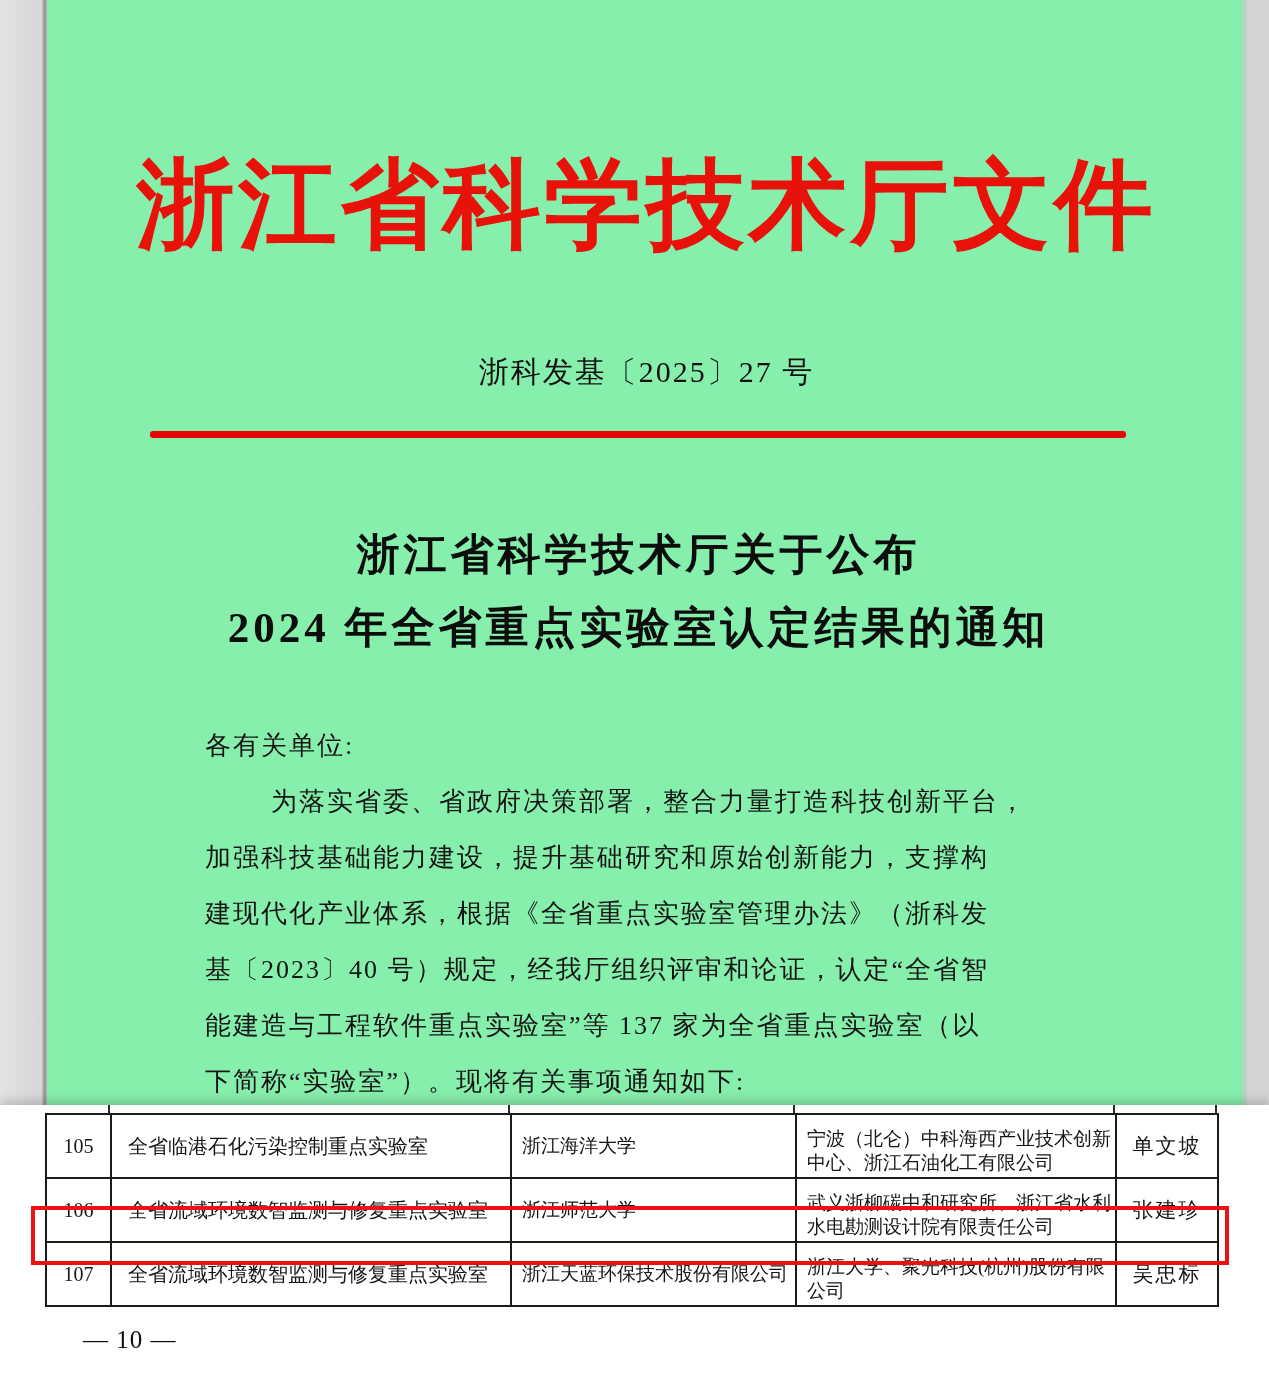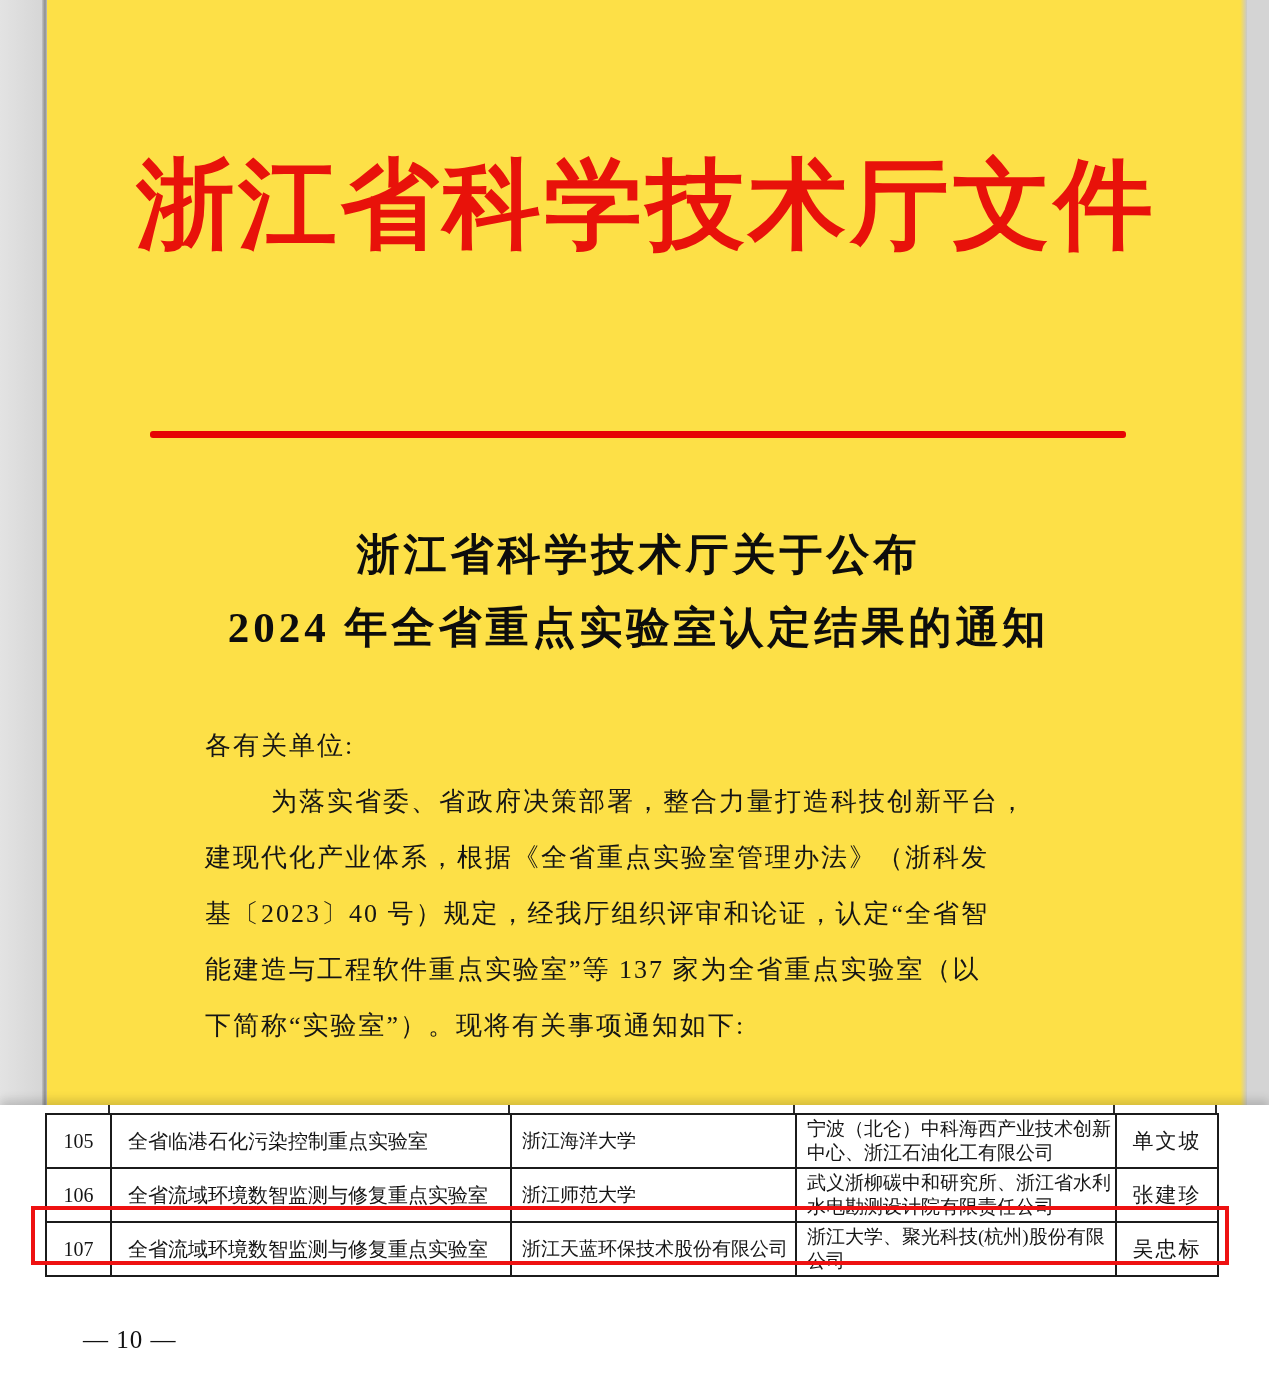--- a/index.html
+++ b/index.html
@@ -1,18 +1,18 @@
 <!DOCTYPE html>
 <html><head>
 <meta charset="utf-8">
 <style>
   html,body{margin:0;padding:0;background:#ffffff;}
   .canvas{
     position:relative;width:1269px;height:1386px;overflow:hidden;
-    background:#fde047;font-family:"Liberation Serif","DejaVu Serif",serif;color:#1a1a1a;
+    background:#86efac;font-family:"Liberation Serif","DejaVu Serif",serif;color:#1a1a1a;
   }
   
   .margin-left{position:absolute;left:0;top:0;width:42px;height:1108px;
     background:linear-gradient(to right,#e3e3e3,#d6d6d6);}
   .edge-left{position:absolute;left:42px;top:0;width:5px;height:1108px;
     background:linear-gradient(to right,#c3c3c3,#8e8e8e 60%,#bdbdbd);}
   .margin-right{position:absolute;left:1247px;top:0;width:22px;height:1108px;
     background:#d4d4d4;}
   .edge-right{position:absolute;left:1240px;top:0;width:7px;height:1108px;
     background:linear-gradient(to right,rgba(255,255,255,0),#c9c9c9);}
@@ -52,21 +52,21 @@
     font-family:"Liberation Serif","DejaVu Serif",serif;color:#151515;
   }
   .lab-table td{
     border:2px solid #1b1b1b;vertical-align:middle;overflow:hidden;
   }
   .col-no{width:65px;}  .col-lab{width:400px;}  .col-org{width:285px;}
   .col-partner{width:320px;}  .col-dir{width:102px;}
   td.c-no{text-align:center;font-size:20px;}
   td.c-lab{font-size:20px;padding-left:16px;white-space:nowrap;}
   td.c-org{font-size:19px;padding-left:10px;white-space:nowrap;}
-  td.c-partner{font-size:19px;line-height:24px;padding:2px 2px 2px 10px;}
+  td.c-partner{font-size:19px;line-height:24px;padding:12px 2px 2px 10px;}
   td.c-dir{text-align:center;font-size:21px;letter-spacing:2px;}
   tr.r0{height:53px;} tr.r1{height:46px;} tr.r2{height:51px;margin-left:46px;} tr.r3{height:52px;}
 
   .highlight-box{
     position:absolute;left:31px;top:1206px;width:1198px;height:59px;
     border:4px solid #ee1111;box-sizing:border-box;pointer-events:none;
   }
   .page-number{
     position:absolute;left:83px;top:1326px;font-size:25px;letter-spacing:1px;color:#111;
     white-space:nowrap;
@@ -77,31 +77,33 @@
 
 <div class="canvas">
 
   <div class="margin-left"></div>
   <div class="edge-left"></div>
   <div class="margin-right"></div>
   <div class="edge-right"></div>
 
   <div class="doc-title">浙江省科学技术厅文件</div>
 
+  <div class="doc-number">浙科发基〔2025〕27 号</div>
 
   <div class="red-rule"></div>
 
   <div class="headline">
     <div class="hl">浙江省科学技术厅关于公布</div>
     <div class="hl">2024 年全省重点实验室认定结果的通知</div>
   </div>
 
   <div class="body-block">
     <div class="body-line">各有关单位:</div>
     <div class="body-line indent">为落实省委、省政府决策部署，整合力量打造科技创新平台，</div>
+    <div class="body-line">加强科技基础能力建设，提升基础研究和原始创新能力，支撑构</div>
     <div class="body-line">建现代化产业体系，根据《全省重点实验室管理办法》（浙科发</div>
     <div class="body-line">基〔2023〕40 号）规定，经我厅组织评审和论证，认定“全省智</div>
     <div class="body-line">能建造与工程软件重点实验室”等 137 家为全省重点实验室（以</div>
     <div class="body-line">下简称“实验室”）。现将有关事项通知如下:</div>
   </div>
 
   <div class="bottom-strip">
     <div class="stub" style="left:108px"></div>
     <div class="stub" style="left:508px"></div>
     <div class="stub" style="left:793px"></div>

